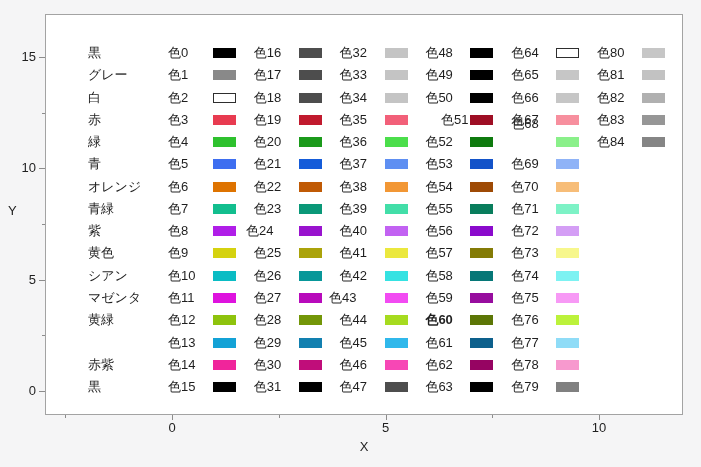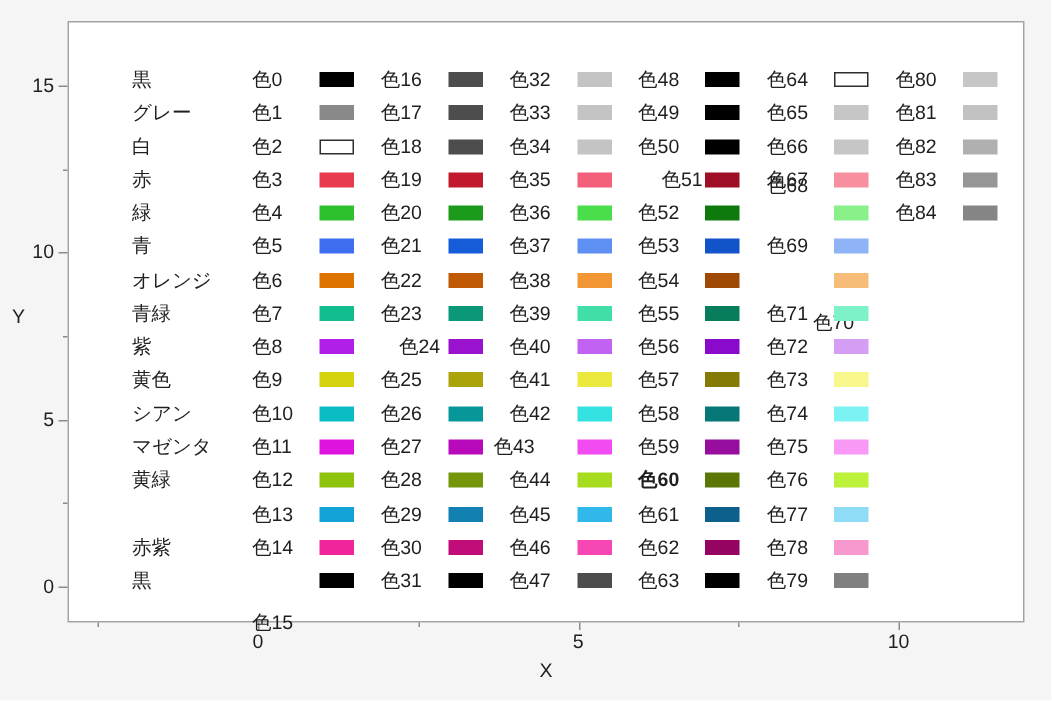--- a/index.html
+++ b/index.html
@@ -154,37 +154,37 @@
     <div class="swatch" style="left: 556.2px; top: 159.35px; background: rgb(143, 179, 247);"></div>
     <div class="rowtext" style="left: 88px; top: 177.62px;">オレンジ</div>
     <div class="rowtext" style="left: 168px; top: 177.62px;">色6</div>
     <div class="swatch" style="left: 213px; top: 181.62px; background: rgb(222, 115, 0);"></div>
     <div class="rowtext" style="left: 253.8px; top: 177.62px;">色22</div>
     <div class="swatch" style="left: 298.8px; top: 181.62px; background: rgb(192, 90, 5);"></div>
     <div class="rowtext" style="left: 339.6px; top: 177.62px;">色38</div>
     <div class="swatch" style="left: 384.6px; top: 181.62px; background: rgb(242, 151, 53);"></div>
     <div class="rowtext" style="left: 425.4px; top: 177.62px;">色54</div>
     <div class="swatch" style="left: 470.4px; top: 181.62px; background: rgb(158, 74, 5);"></div>
-    <div class="rowtext" style="left: 542px; top: 177.62px; margin-top: 28px;">色70</div>
+    <div class="rowtext" style="left: 511px; top: 177.62px;">色70</div>
     <div class="swatch" style="left: 556.2px; top: 181.62px; background: rgb(247, 189, 120);"></div>
     <div class="rowtext" style="left: 88px; top: 199.89px;">青緑</div>
     <div class="rowtext" style="left: 168px; top: 199.89px;">色7</div>
     <div class="swatch" style="left: 213px; top: 203.89px; background: rgb(18, 190, 142);"></div>
     <div class="rowtext" style="left: 253.8px; top: 199.89px;">色23</div>
     <div class="swatch" style="left: 298.8px; top: 203.89px; background: rgb(10, 152, 120);"></div>
     <div class="rowtext" style="left: 339.6px; top: 199.89px;">色39</div>
     <div class="swatch" style="left: 384.6px; top: 203.89px; background: rgb(66, 222, 168);"></div>
     <div class="rowtext" style="left: 425.4px; top: 199.89px;">色55</div>
     <div class="swatch" style="left: 470.4px; top: 203.89px; background: rgb(8, 125, 92);"></div>
     <div class="rowtext" style="left: 511.2px; top: 199.89px;">色71</div>
     <div class="swatch" style="left: 556.2px; top: 203.89px; background: rgb(125, 242, 198);"></div>
     <div class="rowtext" style="left: 88px; top: 222.16px;">紫</div>
     <div class="rowtext" style="left: 168px; top: 222.16px;">色8</div>
     <div class="swatch" style="left: 213px; top: 226.16px; background: rgb(176, 30, 232);"></div>
-    <div class="rowtext" style="left: 266px; top: 222.16px; text-align: center;">色24</div>
+    <div class="rowtext" style="left: 246px; top: 222.16px; text-align: center;">色24</div>
     <div class="swatch" style="left: 298.8px; top: 226.16px; background: rgb(153, 19, 206);"></div>
     <div class="rowtext" style="left: 339.6px; top: 222.16px;">色40</div>
     <div class="swatch" style="left: 384.6px; top: 226.16px; background: rgb(194, 98, 242);"></div>
     <div class="rowtext" style="left: 425.4px; top: 222.16px;">色56</div>
     <div class="swatch" style="left: 470.4px; top: 226.16px; background: rgb(138, 10, 204);"></div>
     <div class="rowtext" style="left: 511.2px; top: 222.16px;">色72</div>
     <div class="swatch" style="left: 556.2px; top: 226.16px; background: rgb(212, 158, 245);"></div>
     <div class="rowtext" style="left: 88px; top: 244.43px;">黄色</div>
     <div class="rowtext" style="left: 168px; top: 244.43px;">色9</div>
     <div class="swatch" style="left: 213px; top: 248.43px; background: rgb(213, 210, 15);"></div>
@@ -244,21 +244,21 @@
     <div class="swatch" style="left: 213px; top: 359.78px; background: rgb(240, 37, 155);"></div>
     <div class="rowtext" style="left: 253.8px; top: 355.78px;">色30</div>
     <div class="swatch" style="left: 298.8px; top: 359.78px; background: rgb(192, 13, 122);"></div>
     <div class="rowtext" style="left: 339.6px; top: 355.78px;">色46</div>
     <div class="swatch" style="left: 384.6px; top: 359.78px; background: rgb(247, 71, 181);"></div>
     <div class="rowtext" style="left: 425.4px; top: 355.78px;">色62</div>
     <div class="swatch" style="left: 470.4px; top: 359.78px; background: rgb(150, 4, 98);"></div>
     <div class="rowtext" style="left: 511.2px; top: 355.78px;">色78</div>
     <div class="swatch" style="left: 556.2px; top: 359.78px; background: rgb(247, 153, 206);"></div>
     <div class="rowtext" style="left: 88px; top: 378.05px;">黒</div>
-    <div class="rowtext" style="left: 168px; top: 378.05px; margin-top: 28px;">色15</div>
+    <div class="rowtext" style="left: 168px; top: 378.05px;">色15</div>
     <div class="swatch" style="left: 213px; top: 382.05px; background: rgb(0, 0, 0);"></div>
     <div class="rowtext" style="left: 253.8px; top: 378.05px;">色31</div>
     <div class="swatch" style="left: 298.8px; top: 382.05px; background: rgb(0, 0, 0);"></div>
     <div class="rowtext" style="left: 339.6px; top: 378.05px;">色47</div>
     <div class="swatch" style="left: 384.6px; top: 382.05px; background: rgb(77, 77, 77);"></div>
     <div class="rowtext" style="left: 425.4px; top: 378.05px;">色63</div>
     <div class="swatch" style="left: 470.4px; top: 382.05px; background: rgb(0, 0, 0);"></div>
     <div class="rowtext" style="left: 511.2px; top: 378.05px;">色79</div>
     <div class="swatch" style="left: 556.2px; top: 382.05px; background: rgb(128, 128, 128);"></div>
   </div>

